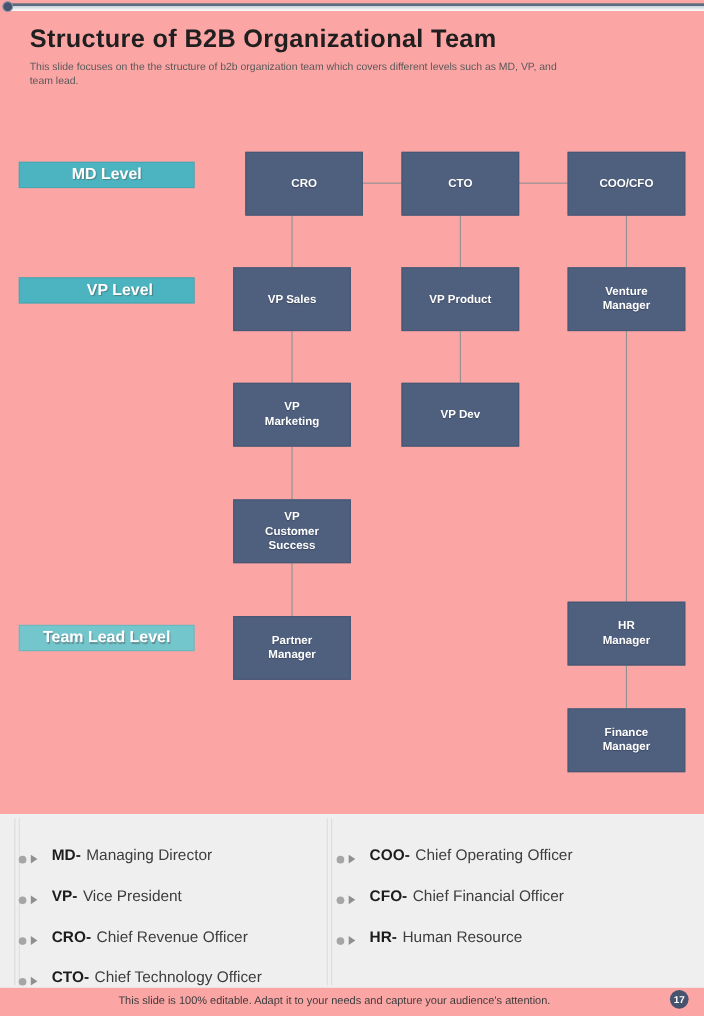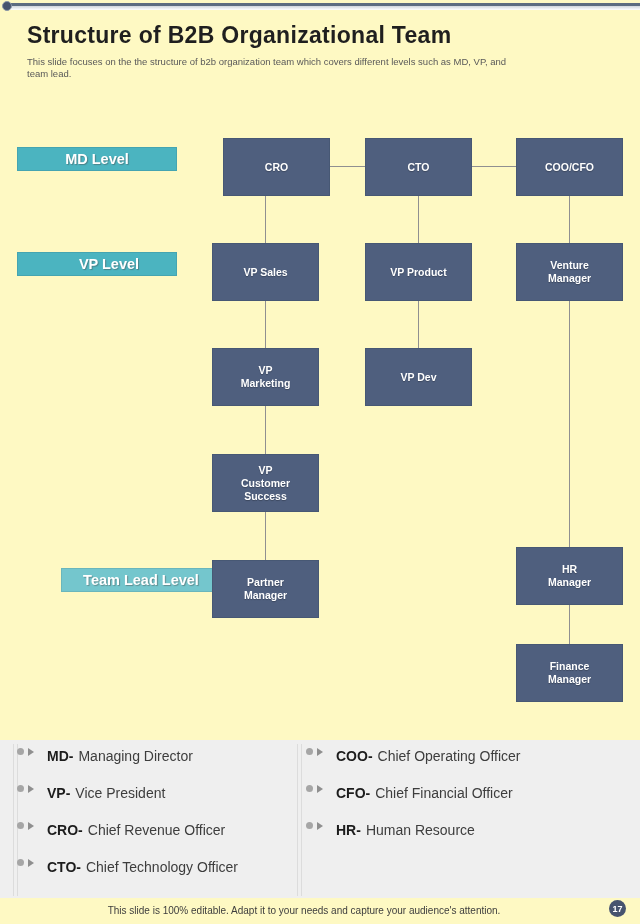--- a/index.html
+++ b/index.html
@@ -1,17 +1,17 @@
 <!DOCTYPE html>
 <html><head>
 <meta charset="utf-8">
 <style>
   html,body { margin:0; padding:0; background:#ffffff; }
   .slide {
-    position:relative; width:640px; height:924px; background:#fef9c3;
+    position:relative; width:640px; height:924px; background:#fca5a5;
     font-family:"Liberation Sans", sans-serif; overflow:hidden;
   }
   
   .top-bar {
     position:absolute; left:9px; top:3px; right:0; height:7px;
     background:linear-gradient(to bottom,#5c6c80 0%,#5c6c80 40%,#ccd3da 40%,#eef1f4 80%,#ffffff 100%);
   }
   .top-circle {
     position:absolute; left:2px; top:1px; width:10px; height:10px;
     border-radius:50%; background:#47546e; border:1px solid #8b97a8; box-sizing:border-box;
@@ -27,38 +27,38 @@
   }
   
   .badge {
     position:absolute; left:17px; width:160px; height:24px;
     display:flex; align-items:center; justify-content:center;
     color:#ffffff; font-weight:bold; font-size:14.5px;
     text-shadow:1px 1px 1px rgba(70,70,70,0.45);
     border:1px solid rgba(0,0,0,0.08); box-sizing:border-box;
   }
   .badge.teal { background:#4bb4c0; }
-  .badge.teal-light { background:#74c6cd;margin-left:44px; }
+  .badge.teal-light { background:#74c6cd; }
   
   .node {
     position:absolute; width:107px; height:58px;
     background:#4f5f7e; border:1px solid #475874; box-sizing:border-box;
     display:flex; align-items:center; justify-content:center; text-align:center;
     color:#ffffff; font-weight:bold; font-size:10.5px; line-height:13px;
     white-space:pre-line; text-shadow:0 1px 1px rgba(0,0,0,0.25);
   }
   
   .conn { position:absolute; background:#909090; }
   .conn.h { height:1px; }
   .conn.v { width:1px; }
   
   .legend-bg { position:absolute; left:0; top:740px; width:640px; height:158px; background:#efefef; }
   .legend-line { position:absolute; top:744px; height:152px; width:1px; background:#dcdcdc; }
   .legend-col { position:absolute; top:748px; }
-  .legend-item { display:flex; align-items:flex-start; height:37px; }
+  .legend-item { display:flex; align-items:flex-end; height:37px; }
   .bullet-dot { width:7px; height:7px; border-radius:50%; background:#a6a6a6; margin-right:4px; flex:none; }
   .bullet-arrow {
     width:0; height:0; border-left:6px solid #8f8f8f;
     border-top:4px solid transparent; border-bottom:4px solid transparent;
     margin-right:13px; flex:none;
   }
   .legend-abbr { font-weight:bold; color:#1c1c1c; font-size:14px; margin-right:5px; }
   .legend-meaning { color:#3d3d3d; font-size:14px; }
   
   .footer-note {

